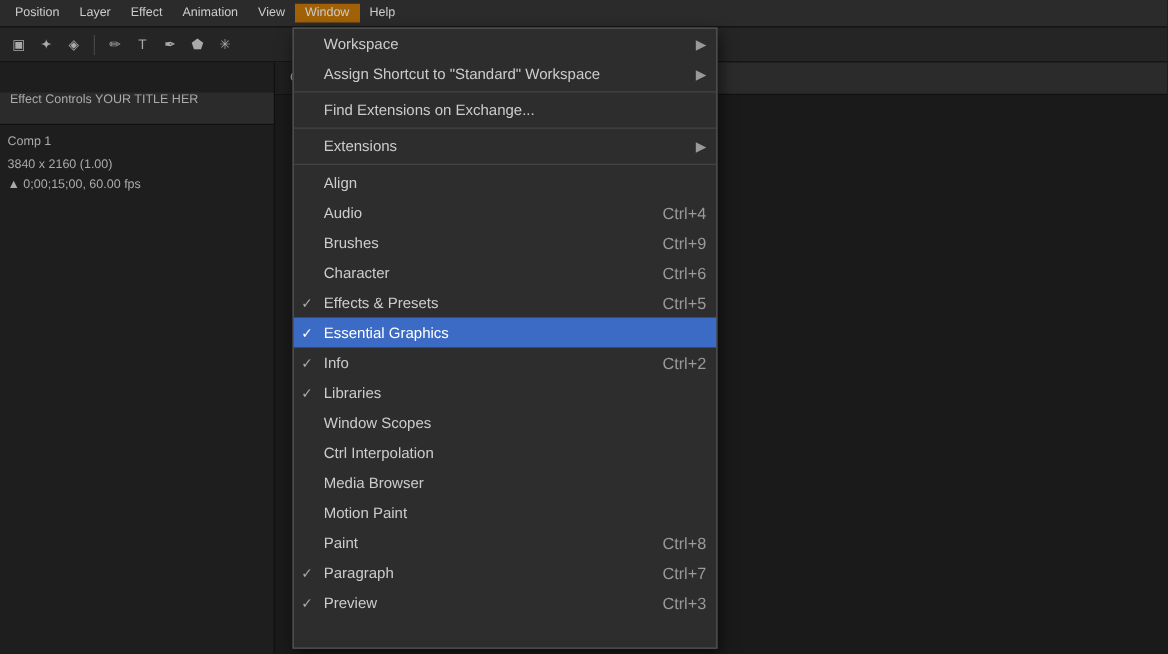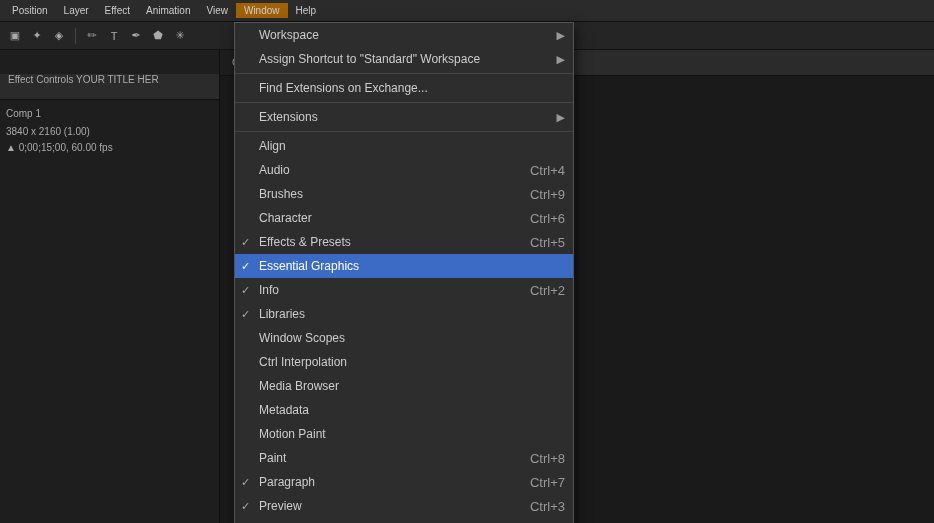--- a/index.html
+++ b/index.html
@@ -328,23 +328,20 @@
     </div>
 
     <div class="menu-item">
       <span>Ctrl Interpolation</span>
     </div>
 
     <div class="menu-item">
       <span>Media Browser</span>
     </div>
 
-    <div class="menu-item">
-      <span>Metadata</span>
-    </div>
 
     <div class="menu-item">
       <span>Motion Paint</span>
     </div>
 
     <div class="menu-item">
       <span>Paint</span>
       <span class="shortcut">Ctrl+8</span>
     </div>
 

